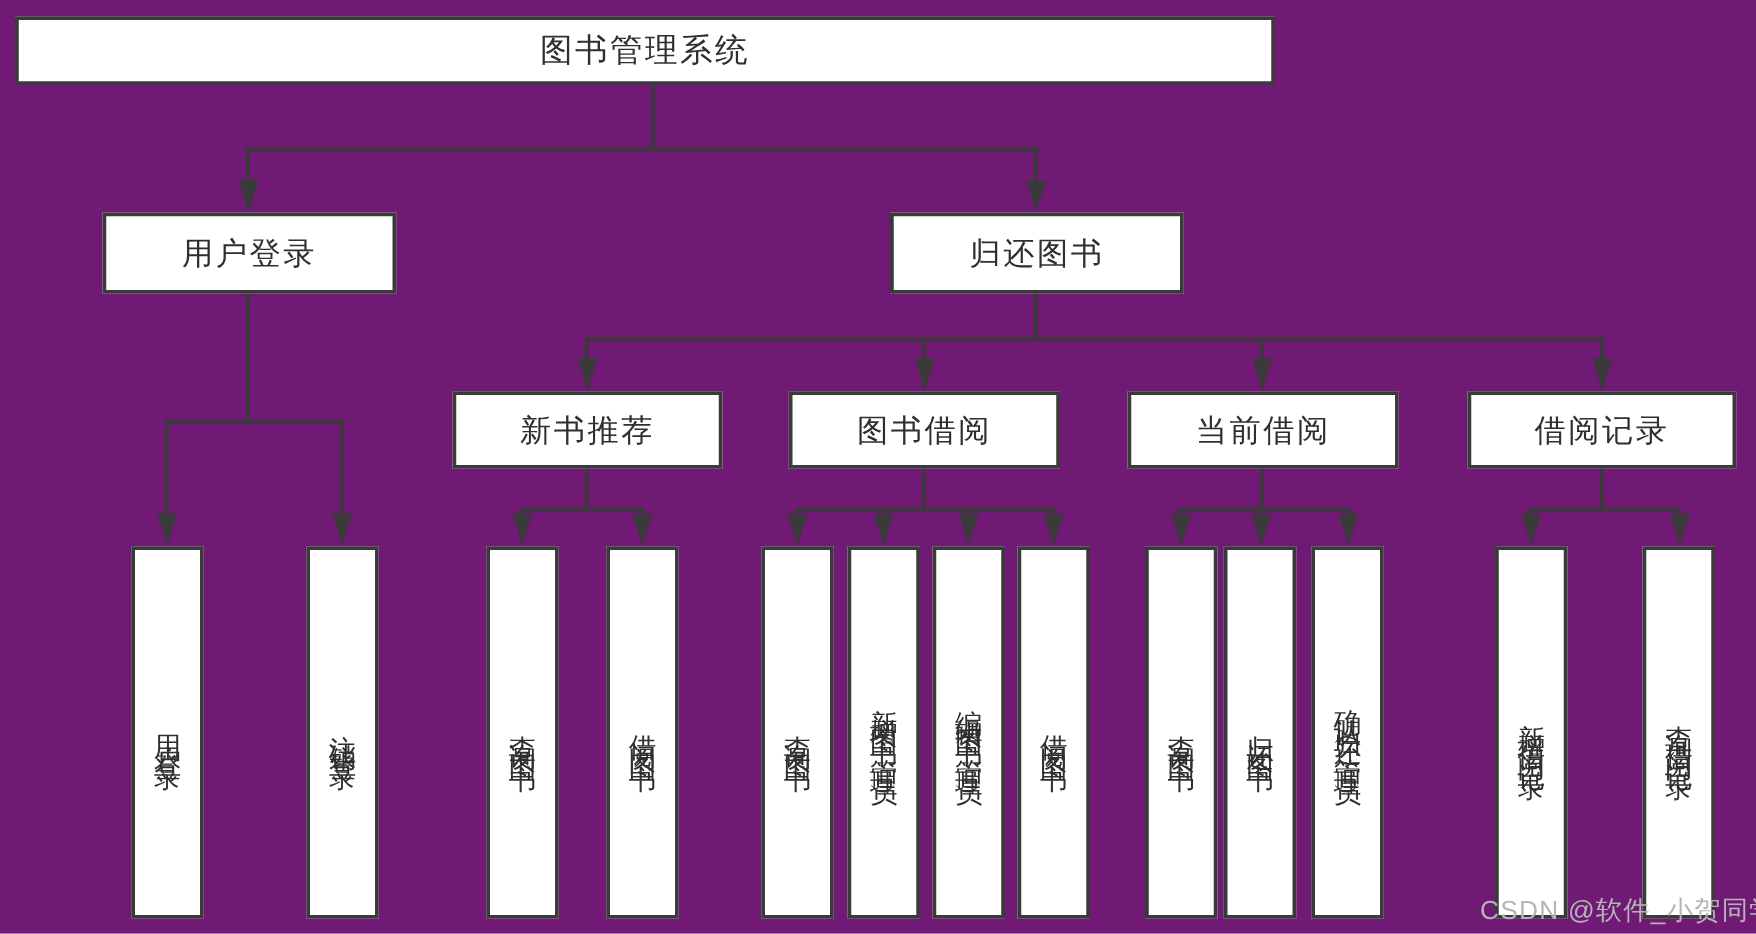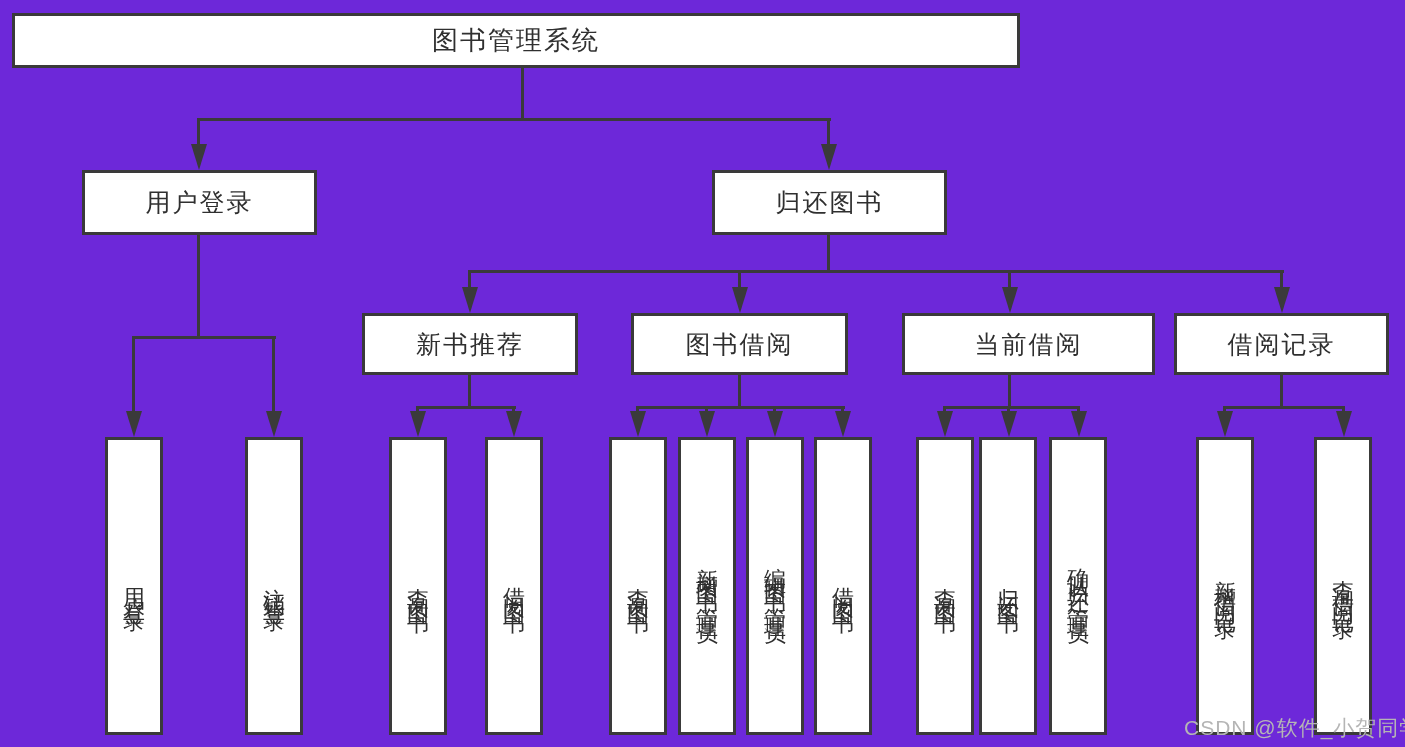--- a/index.html
+++ b/index.html
@@ -1,20 +1,20 @@
 <!DOCTYPE html>
 <html><head>
 <meta charset="utf-8">
 <style>
   html, body { margin: 0; padding: 0; background: #ffffff; }
   .stage {
     position: relative;
     width: 1405px;
     height: 747px;
-    background: #6d28d9;
+    background: #701a75;
     font-family: "Liberation Sans", "DejaVu Sans", sans-serif;
     overflow: hidden;
   }
   .node {
     position: absolute;
     box-sizing: border-box;
     border: 3px solid #3a3a3a;
     background: #ffffff;
     display: flex;
     align-items: center;
@@ -79,21 +79,21 @@
   <div class="arrowhead" style="left:462px; top:287px;"></div>
   <div class="line vline" style="left:738px; top:270px; height:22px;"></div>
   <div class="arrowhead" style="left:732px; top:287px;"></div>
   <div class="line vline" style="left:1008px; top:270px; height:22px;"></div>
   <div class="arrowhead" style="left:1002px; top:287px;"></div>
   <div class="line vline" style="left:1280px; top:270px; height:22px;"></div>
   <div class="arrowhead" style="left:1274px; top:287px;"></div>
 
   <div class="node h-node" style="left:362px; top:313px; width:216px; height:62px;">新书推荐</div>
   <div class="node h-node" style="left:631px; top:313px; width:217px; height:62px;">图书借阅</div>
-  <div class="node h-node" style="left:902px; top:313px; width:253px; height:62px;">当前借阅</div>
+  <div class="node h-node" style="left:902px; top:313px; width:217px; height:62px;">当前借阅</div>
   <div class="node h-node" style="left:1174px; top:313px; width:215px; height:62px;">借阅记录</div>
 
   <div class="line vline" style="left:468px; top:375px; height:34px;"></div>
   <div class="line hline" style="left:416px; top:406px; width:100px;"></div>
   <div class="line vline" style="left:416px; top:406px; height:8px;"></div>
   <div class="arrowhead" style="left:410px; top:411px;"></div>
   <div class="line vline" style="left:512px; top:406px; height:8px;"></div>
   <div class="arrowhead" style="left:506px; top:411px;"></div>
 
   <div class="line vline" style="left:738px; top:375px; height:34px;"></div>

